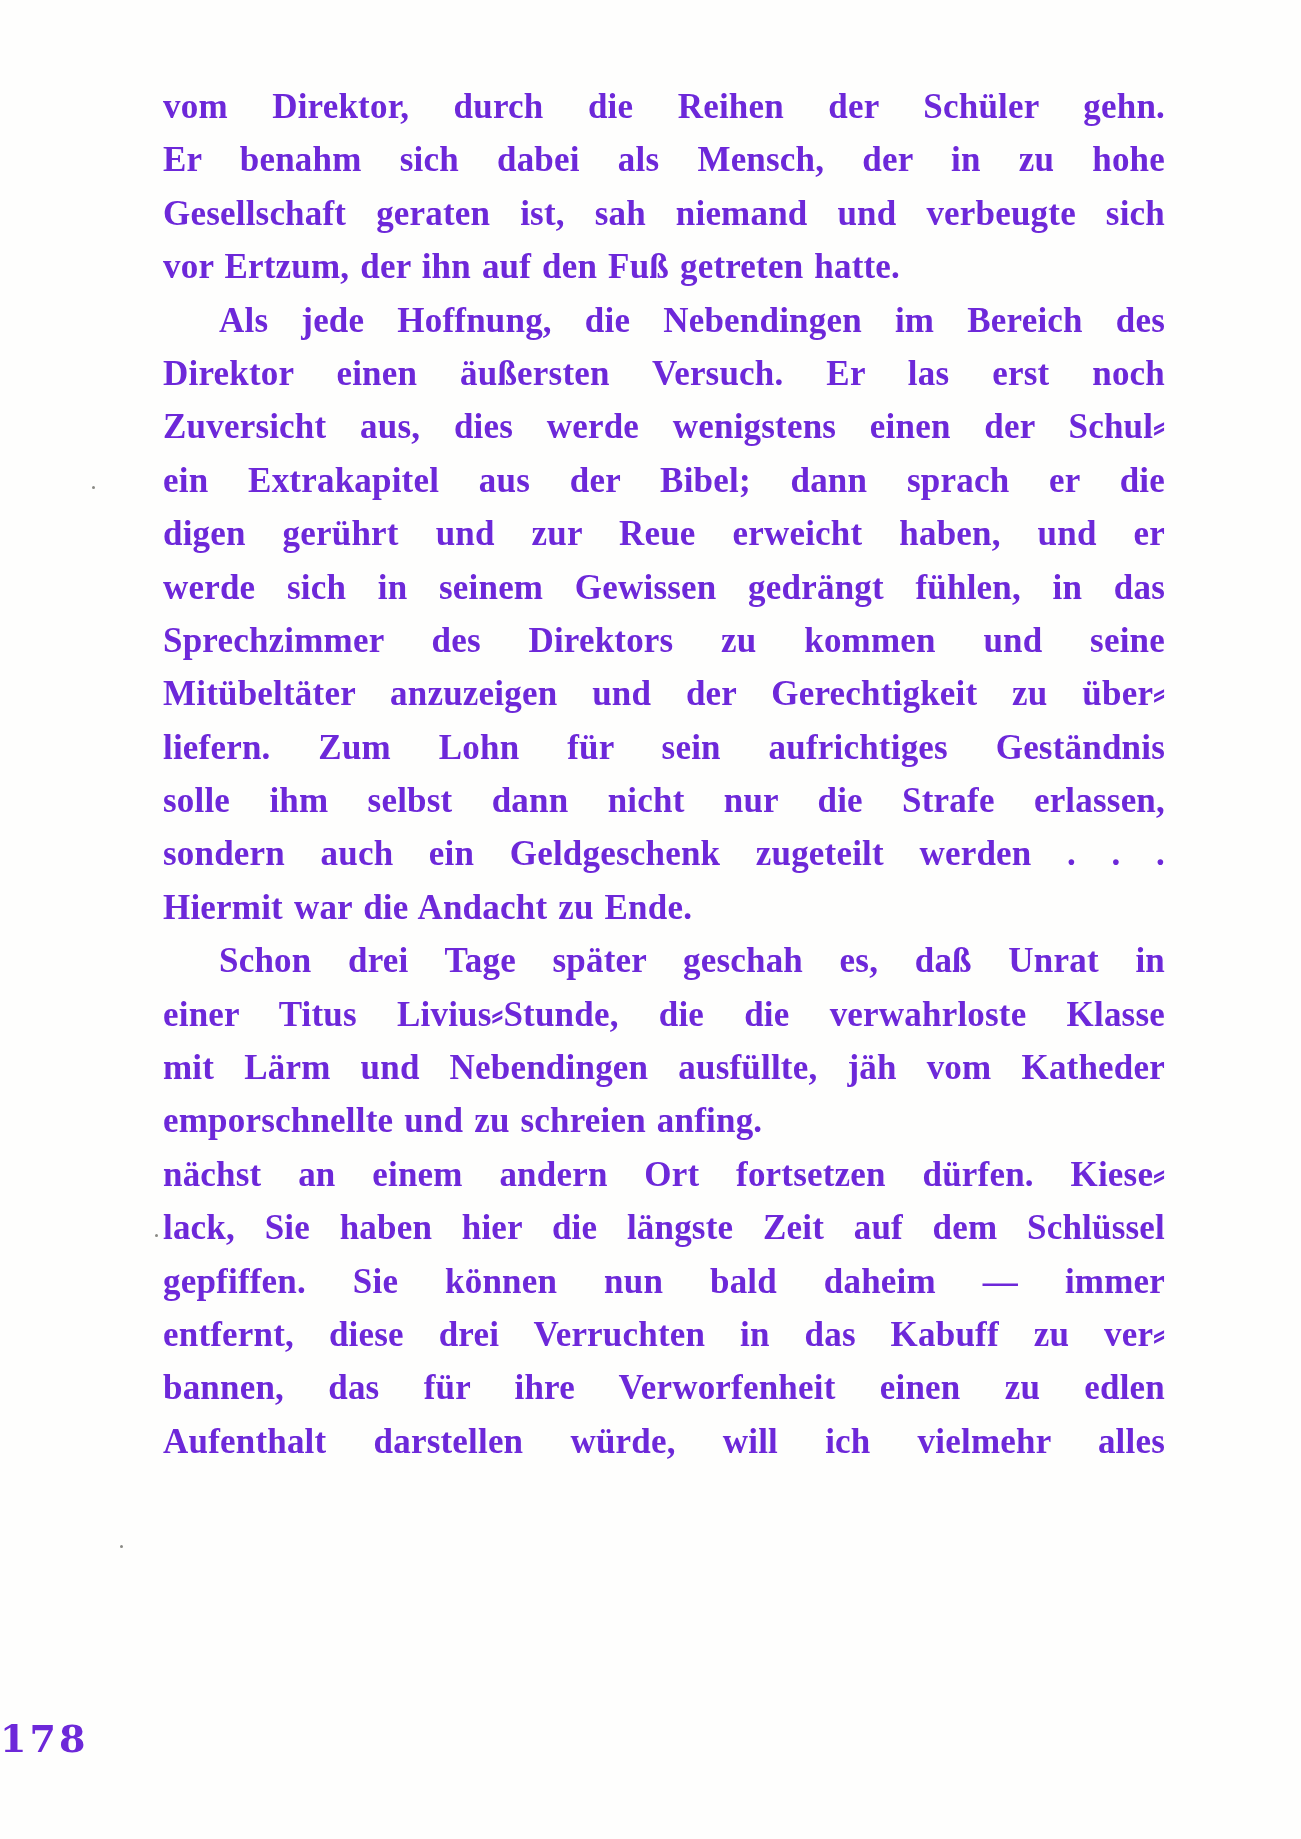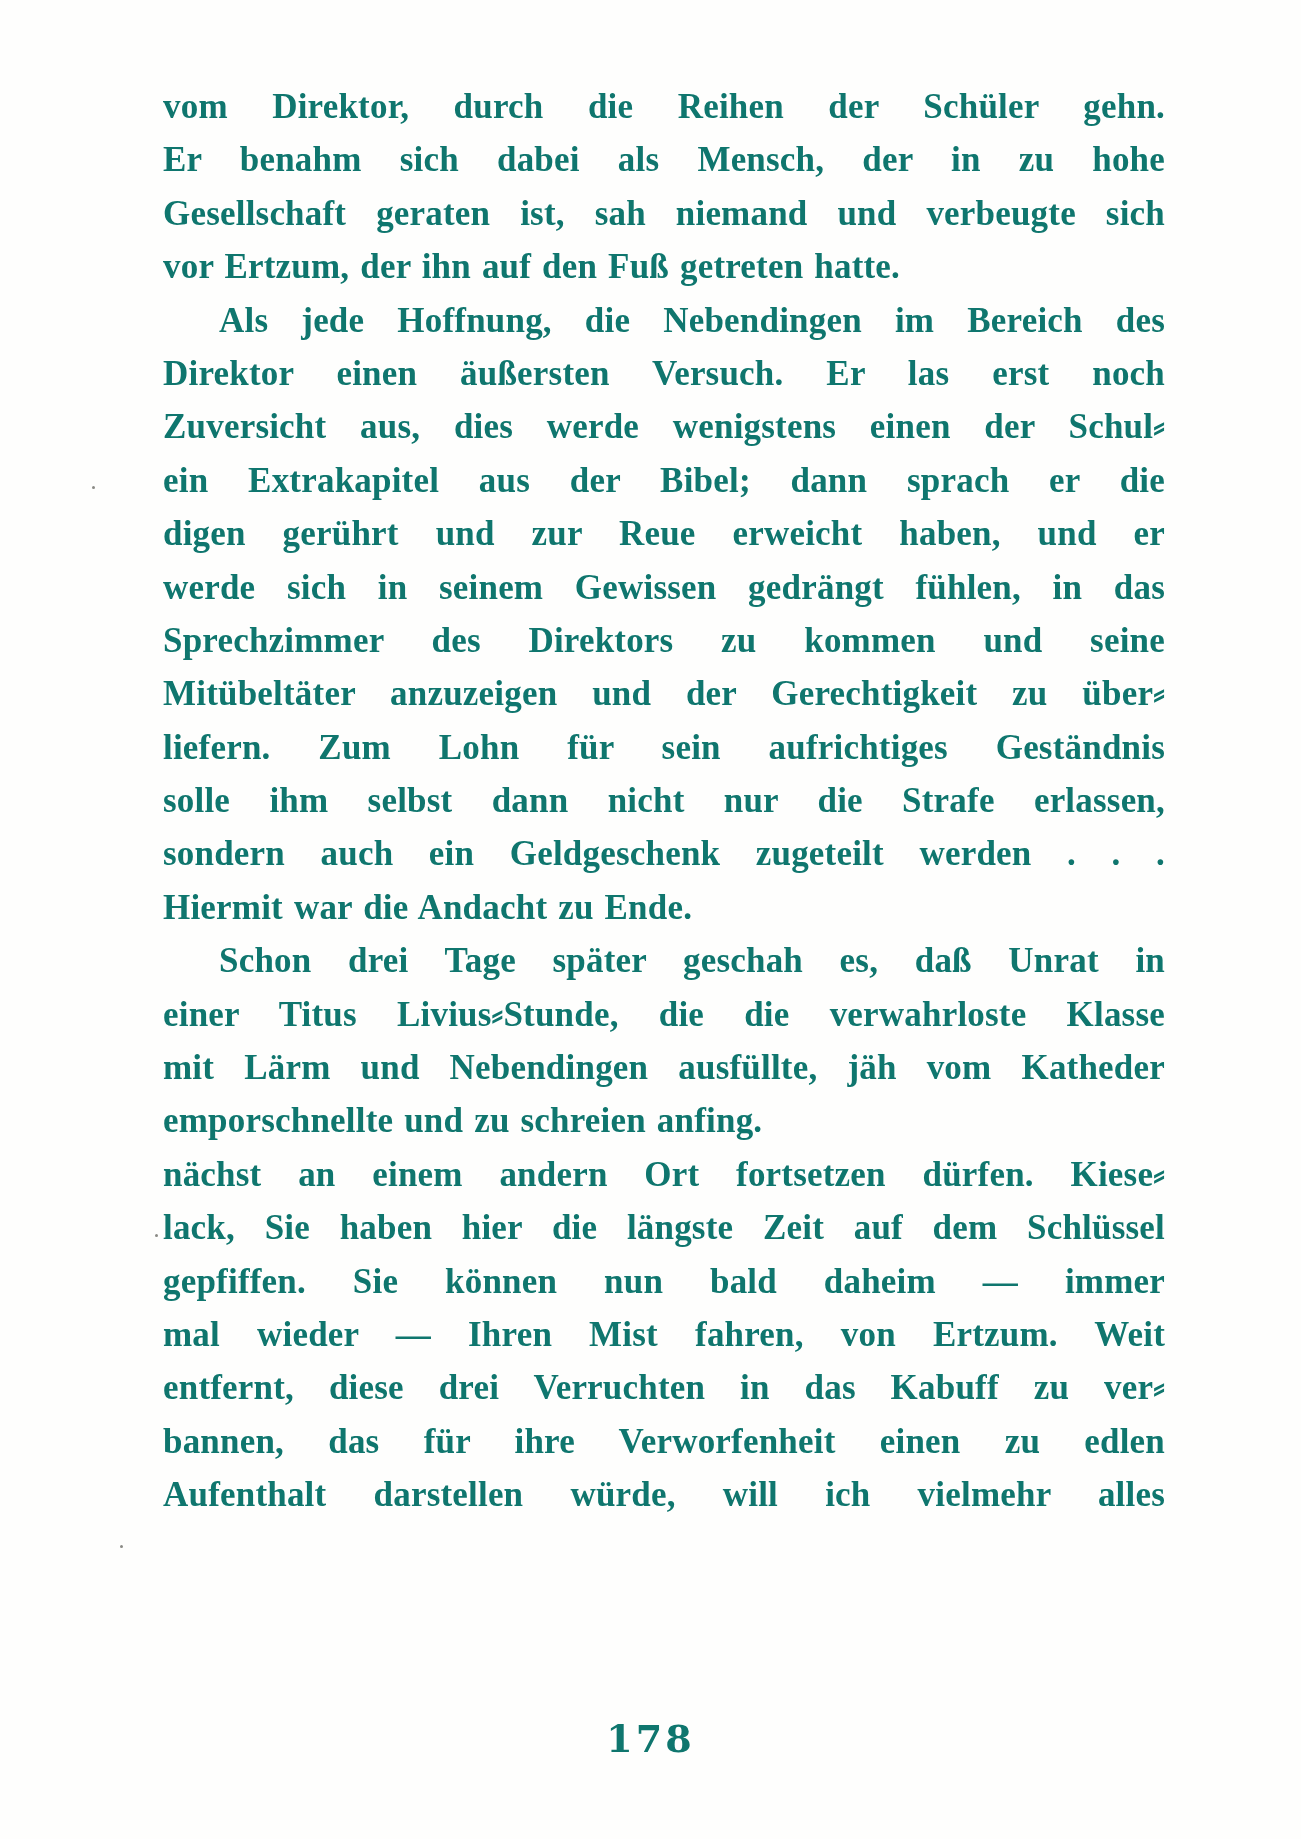--- a/index.html
+++ b/index.html
@@ -4,21 +4,21 @@
 <style>
   html, body {
     margin: 0; padding: 0;
     width: 1301px; height: 1839px;
     background: #ffffff;
   }
   .sheet {
     position: relative;
     width: 1301px; height: 1839px;
     background: #fefefd;
-    color: #0f766e;
+    color: #6d28d9;
     font-family: "Liberation Serif", "DejaVu Serif", serif;
     font-weight: 700;
     overflow: hidden;
   }
   .textblock {
     position: absolute;
     left: 163px; top: 80px;
     width: 1002px;
   }
   .line {
@@ -34,21 +34,20 @@
   .line.endline {
     text-align-last: left;
   }
   .line.indent {
     text-indent: 56px;
   }
   .pagenum {
     position: absolute;
     left: 0; top: 1716px;
     width: 100%;
-    text-align: center;
     font-size: 38px;
     font-weight: 700;
     letter-spacing: 3px;
     font-family: "DejaVu Serif", "Liberation Serif", serif;
   }
   .speck {
     position: absolute;
     background: #8a8a85;
     border-radius: 50%;
   }
@@ -77,21 +76,20 @@
       <div class="line">solle ihm selbst dann nicht nur die Strafe erlassen,</div>
       <div class="line">sondern auch ein Geldgeschenk zugeteilt werden . . .</div>
       <div class="line endline">Hiermit war die Andacht zu Ende.</div>
       <div class="line indent">Schon drei Tage später geschah es, daß Unrat in</div>
       <div class="line">einer Titus Livius⸗Stunde, die die verwahrloste Klasse</div>
       <div class="line">mit Lärm und Nebendingen ausfüllte, jäh vom Katheder</div>
       <div class="line endline">emporschnellte und zu schreien anfing.</div>
       <div class="line">nächst an einem andern Ort fortsetzen dürfen. Kiese⸗</div>
       <div class="line">lack, Sie haben hier die längste Zeit auf dem Schlüssel</div>
       <div class="line">gepfiffen. Sie können nun bald daheim — immer</div>
-      <div class="line">mal wieder — Ihren Mist fahren, von Ertzum. Weit</div>
       <div class="line">entfernt, diese drei Verruchten in das Kabuff zu ver⸗</div>
       <div class="line">bannen, das für ihre Verworfenheit einen zu edlen</div>
       <div class="line">Aufenthalt darstellen würde, will ich vielmehr alles</div>
     </main>
 
   <div class="pagenum">178</div>
 
   <span class="speck s1"></span>
   <span class="speck s2"></span>
   <span class="speck s3"></span>

